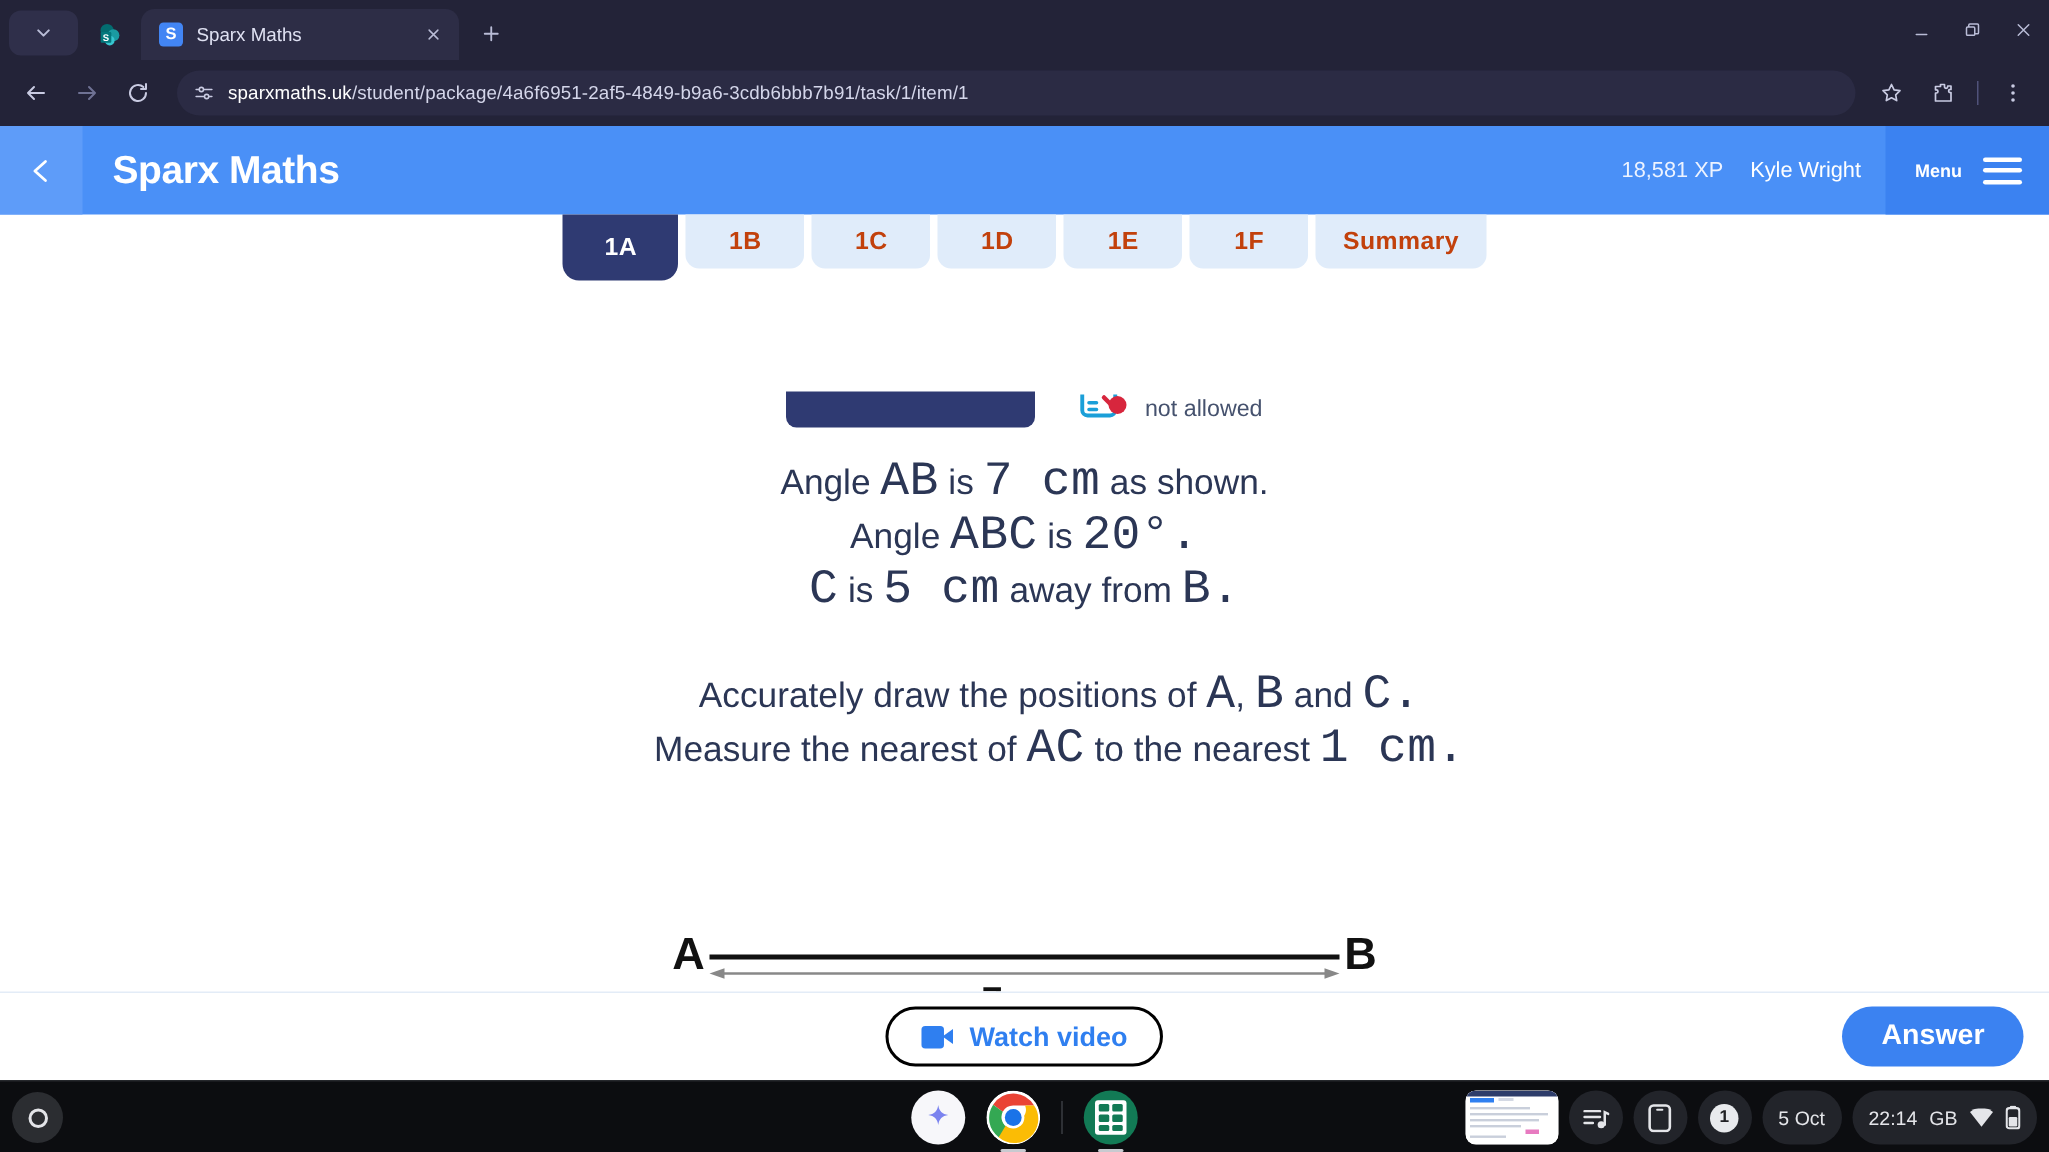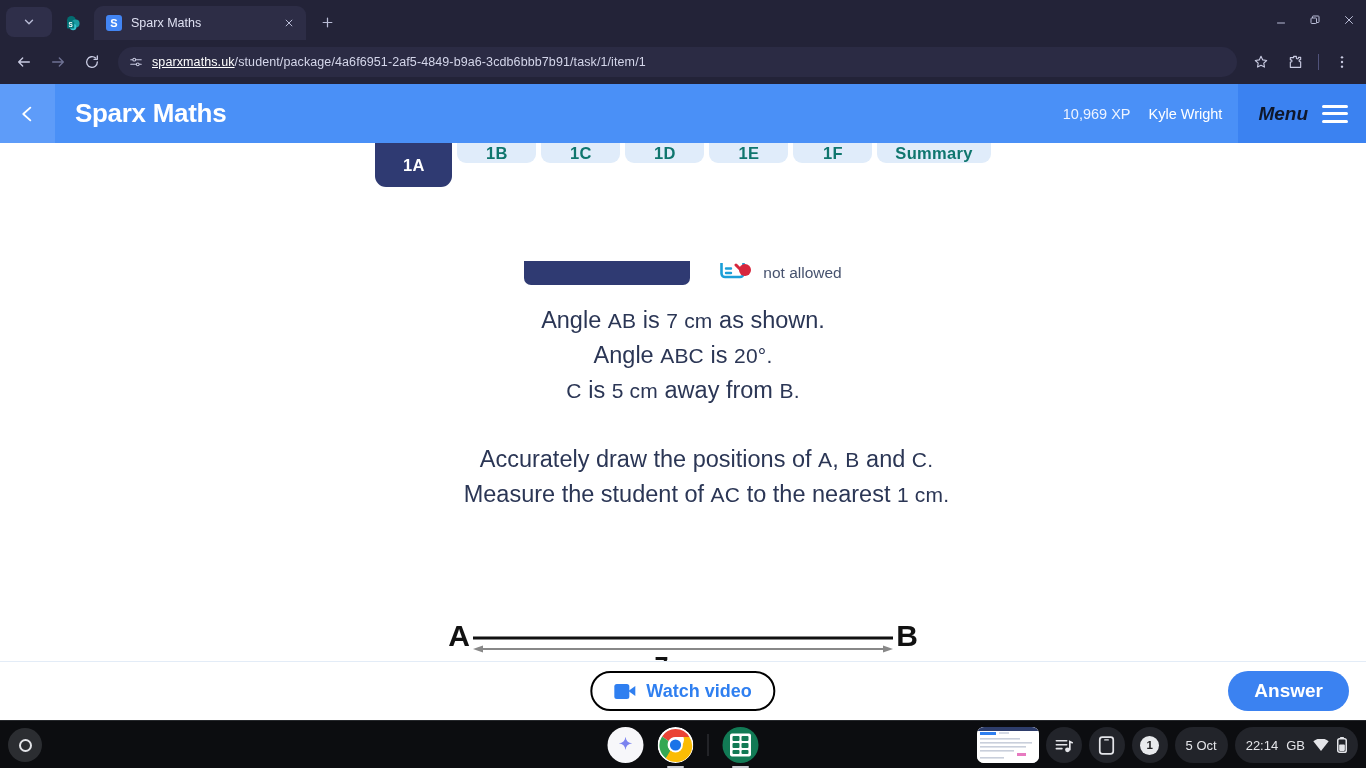--- a/index.html
+++ b/index.html
@@ -124,21 +124,21 @@
     min-width: 0;
   }
   .omni-icon { width: 15px; height: 15px; flex: 0 0 auto; display:flex; align-items:center; justify-content:center;}
   .omni-icon svg { width: 14px; height: 14px; }
   .omni-url {
     font-size: 12.5px;
     color: #d4d6ea;
     white-space: nowrap; overflow: hidden;
     letter-spacing: .1px;
   }
-  .omni-url .host { color: #fff; text-decoration: underline; }
+  .omni-url .host { color: #fff; }
 
   .tb-right { display: flex; align-items: center; gap: 2px; flex: 0 0 auto; }
   .tb-sep { width: 1px; height: 16px; background: #50527a; margin: 0 5px; }
 
   
   .page {
     position: absolute; left: 0; top: 84px;
     width: 1366px; height: 636px;
     background: #ffffff;
     overflow: hidden;
@@ -178,40 +178,40 @@
   }
   .sx-menu {
     height: 59px;
     background: #3b82f1;
     display: flex; align-items: center;
     padding: 0 18px 0 20px;
     gap: 14px;
     flex: 0 0 auto;
   }
   .sx-menu-label {
-    color: #0f172a; font-size: 19px; font-weight: bold; font-style: italic;
+    color: #ffffff; font-size: 12px; font-weight: bold;
   }
   .burger { width: 26px; height: 18px; display: flex; flex-direction: column; justify-content: space-between; }
   .burger i { display: block; height: 3px; background: #fff; border-radius: 2px; }
 
   
   .sx-tabs {
     position: absolute; left: 0; top: 59px;
     width: 100%;
     display: flex; justify-content: center;
     gap: 5px;
     z-index: 5;
   }
   .sx-tab {
-    height: 20px;
+    height: 36px;
     min-width: 79px;
     padding: 0 18px;
     border-radius: 0 0 9px 9px;
     background: #e0ecfa;
-    color: #0f766e;
+    color: #c2410c;
     font-size: 16.5px;
     font-weight: bold;
     display: flex; align-items: center; justify-content: center;
     letter-spacing: .3px;
   }
   .sx-tab.active {
     background: #2f3a72;
     color: #ffffff;
     height: 44px;
     min-width: 77px;
@@ -244,22 +244,22 @@
 
   .qtext {
     position: absolute; left: 0; top: 160px;
     width: 100%;
     text-align: center;
     color: #2b3655;
     font-size: 23.5px;
     line-height: 35px;
   }
   .qtext .m {
-    font-family: Liberation Sans, sans-serif;
-    font-size: 21px;
+    font-family: Liberation Mono, monospace;
+    font-size: 32px;
     letter-spacing: .2px;
   }
   .qpara2 { margin-top: 34px; padding-left: 47px; }
 
   
   .diagram {
     position: absolute; left: 0; top: 470px;
     width: 100%;
     display: flex; justify-content: center;
   }
@@ -482,21 +482,21 @@
   <div class="page">
 
     <div class="sx-header">
       <div class="sx-back">
         <svg viewBox="0 0 24 24">
           <path d="M16 3L6 12l10 9" fill="none" stroke="#ffffff" stroke-width="2.6" stroke-linecap="round" stroke-linejoin="round"></path>
         </svg>
       </div>
       <div class="sx-brand">Sparx Maths</div>
       <div class="sx-spacer"></div>
-      <div class="sx-xp">10,969 XP</div>
+      <div class="sx-xp">18,581 XP</div>
       <div class="sx-user">Kyle Wright</div>
       <div class="sx-menu">
         <span class="sx-menu-label">Menu</span>
         <span class="burger">
             <i></i>
             <i></i>
             <i></i>
           </span>
       </div>
     </div>
@@ -520,21 +520,21 @@
 
       <div class="qtext">
         <div>
           <div><span>Angle </span><span class="m">AB</span><span> is </span><span class="m">7 cm</span><span> as shown.</span></div>
           <div><span>Angle </span><span class="m">ABC</span><span> is </span><span class="m">20°</span><span class="m">.</span></div>
           <div><span class="m">C</span><span> is </span><span class="m">5 cm</span><span> away from </span><span class="m">B</span><span class="m">.</span></div>
         </div>
 
         <div class="qpara2">
           <div><span>Accurately draw the positions of </span><span class="m">A</span><span>, </span><span class="m">B</span><span> and </span><span class="m">C</span><span class="m">.</span></div>
-          <div><span>Measure the student of </span><span class="m">AC</span><span> to the nearest </span><span class="m">1 cm</span><span class="m">.</span></div>
+          <div><span>Measure the nearest of </span><span class="m">AC</span><span> to the nearest </span><span class="m">1 cm</span><span class="m">.</span></div>
         </div>
       </div>
 
       <div class="diagram">
         <svg width="500" height="75" viewBox="0 0 500 75">
           <text id="dlabelA" x="26" y="33" font-family="Liberation Sans, sans-serif" font-size="30" font-weight="bold" fill="#111" text-anchor="middle">A</text>
           <text id="dlabelB" x="474" y="33" font-family="Liberation Sans, sans-serif" font-size="30" font-weight="bold" fill="#111" text-anchor="middle">B</text>
           <line x1="40" y1="25" x2="460" y2="25" stroke="#111111" stroke-width="3.2"></line>
           <line x1="46" y1="36" x2="454" y2="36" stroke="#888888" stroke-width="1.8"></line>
           <path d="M40 36 L50 32.5 L50 39.5 Z" fill="#888888"></path>

